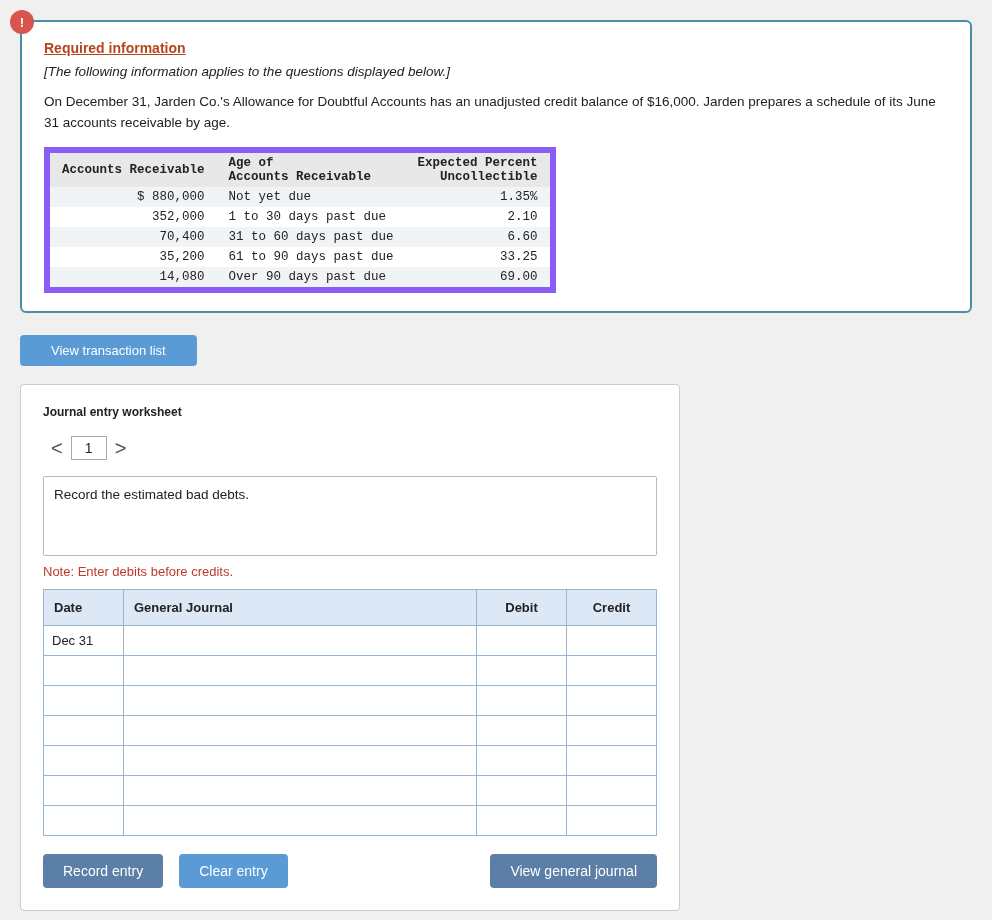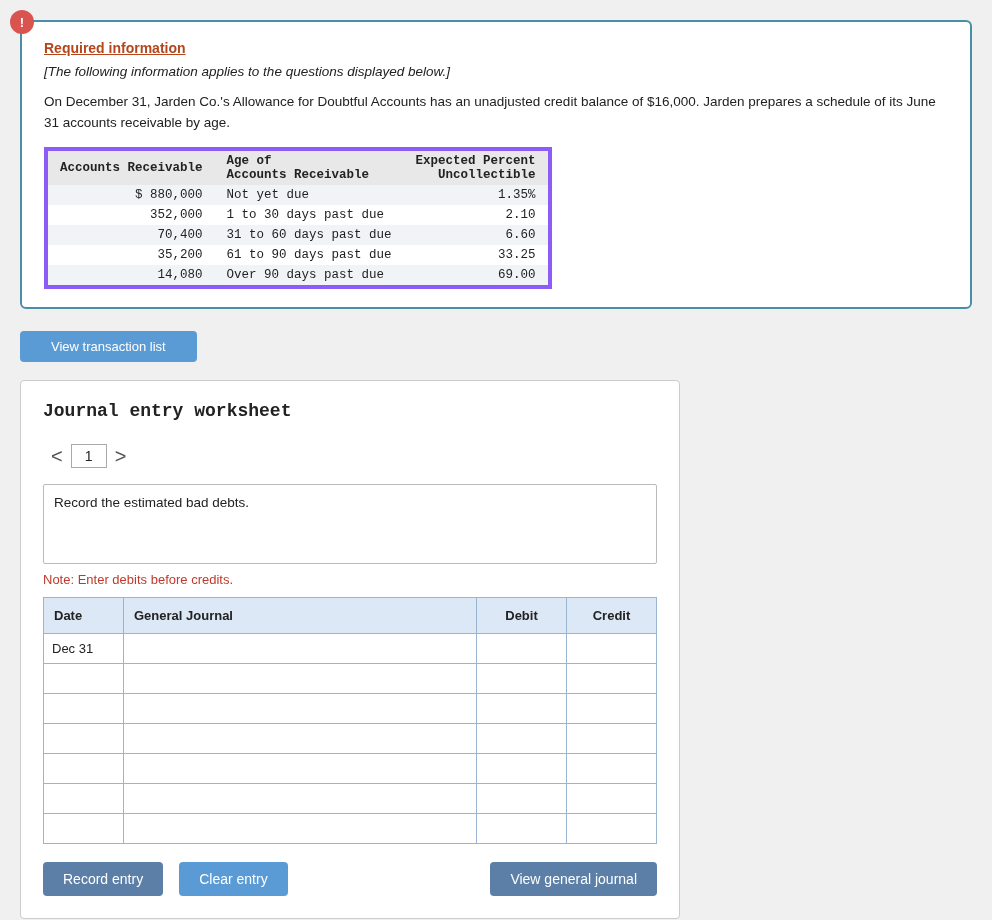--- a/index.html
+++ b/index.html
@@ -58,21 +58,21 @@
       line-height: 1.5;
     }
 
     
     .mono-table {
       font-family: 'Courier New', Courier, monospace;
       font-size: 12.5px;
       border-collapse: collapse;
       margin-top: 6px;
       background: #bef264;
-      border: 4px solid #8b5cf6;
+      border: 6px solid #8b5cf6;
     }
     .mono-table th, .mono-table td {
       padding: 3px 12px;
       text-align: left;
       border: none;
     }
     .mono-table thead tr {
       background: #e8e8e8;
     }
     .mono-table tbody tr:nth-child(odd) {
@@ -116,24 +116,23 @@
 
     
     .journal-box {
       background: #fff;
       border: 1px solid #ccc;
       border-radius: 4px;
       padding: 20px 22px 22px 22px;
       max-width: 660px;
     }
     .journal-box h2 {
-      font-size: 18px;
-      font-weight: bold;
-      margin-bottom: 22px;
-      font-family: Liberation Mono, monospace;
+      font-size: 12px;
+      font-weight: bold;
+      margin-bottom: 16px;
     }
 
     
     .page-nav {
       display: flex;
       align-items: center;
       margin-bottom: 14px;
       gap: 0;
     }
     .nav-arrow {

